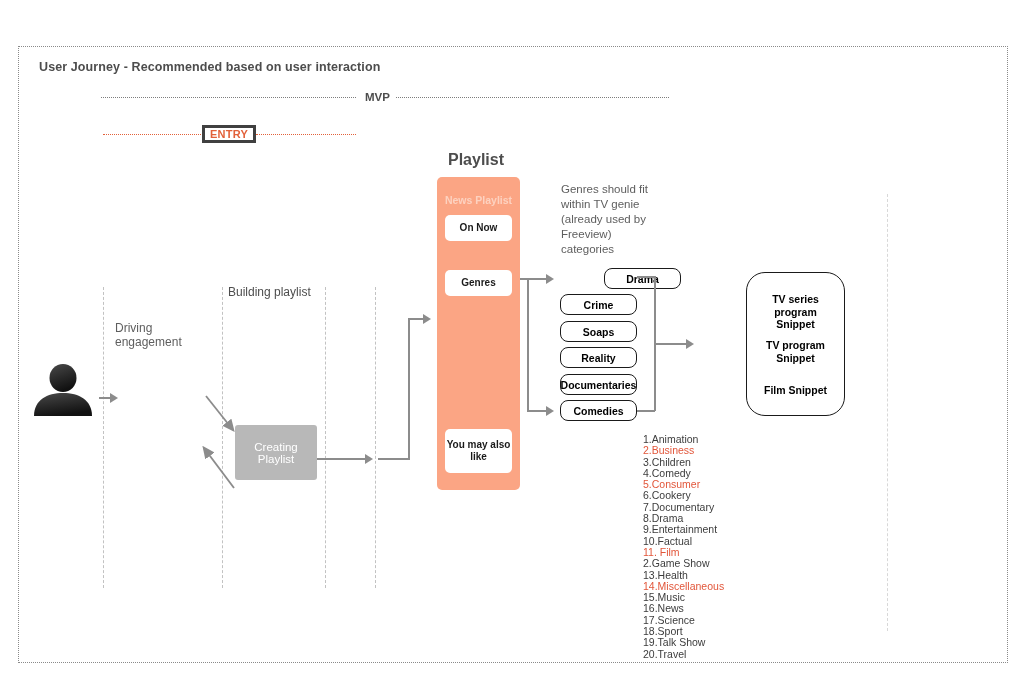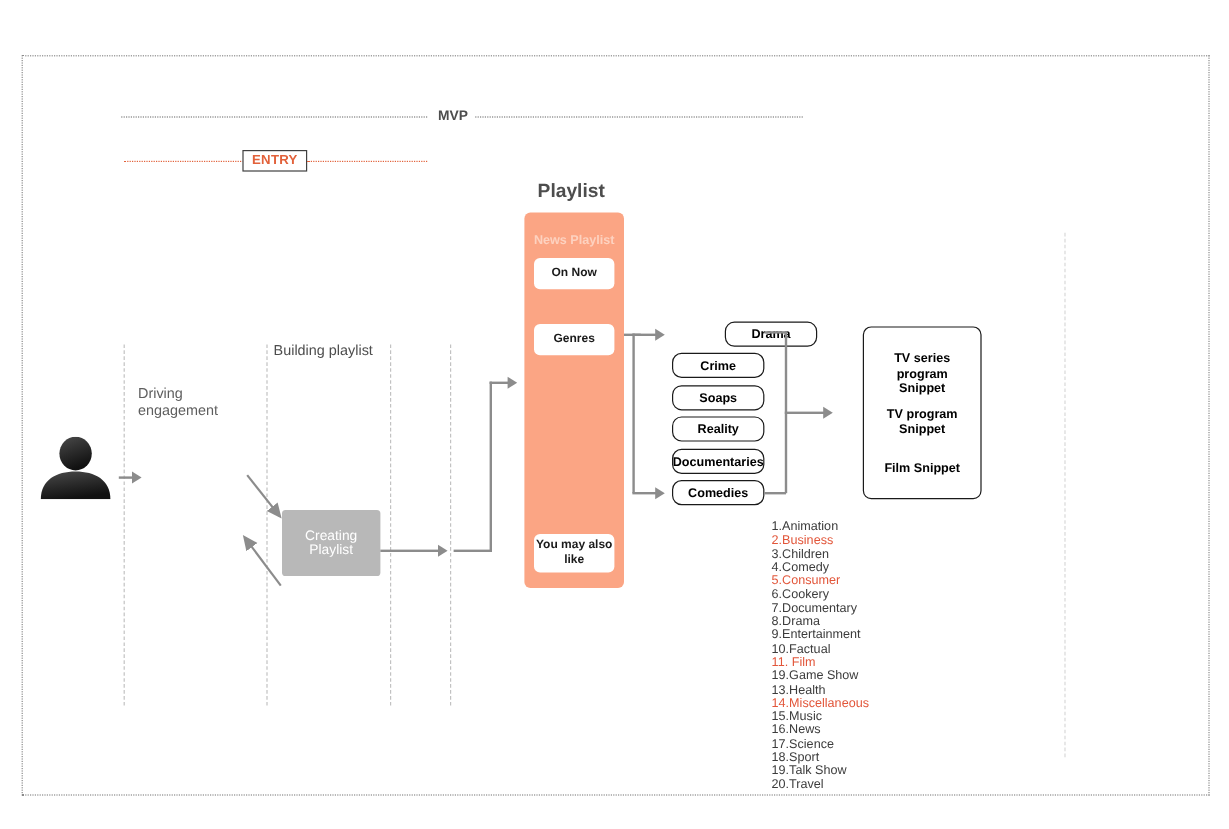--- a/index.html
+++ b/index.html
@@ -67,21 +67,21 @@
   }
   .entry-line.left  { left: 103px; width: 100px; }
   .entry-line.right { left: 256px; width: 100px; }
 
   .entry-box {
     position: absolute;
     left: 202px;
     top: 125px;
     width: 54px;
     height: 18px;
-    border: 1px solid #404040;
+    border: 3px solid #404040;
     box-sizing: border-box;
     background: #ffffff;
     color: #e2613a;
     font-size: 11px;
     font-weight: bold;
     display: flex;
     align-items: center;
     justify-content: center;
     letter-spacing: 0.2px;
   }
@@ -209,21 +209,21 @@
     font-size: 10px;
     font-weight: bold;
     display: flex;
     align-items: center;
     justify-content: center;
     text-align: center;
     line-height: 12px;
   }
   .pcard.on-now  { top: 38px;  height: 26px; }
   .pcard.genres  { top: 93px;  height: 26px; }
-  .pcard.also    { top: 268px; height: 32px; }
+  .pcard.also    { top: 252px; height: 44px; }
 
   
   .note {
     position: absolute;
     left: 561px;
     top: 182px;
     width: 96px;
     font-size: 11.5px;
     color: #5e5e5e;
     line-height: 15px;
@@ -244,26 +244,26 @@
     font-weight: bold;
     display: flex;
     align-items: center;
     justify-content: center;
     white-space: nowrap;
   }
 
   
   .snippet-box {
     position: absolute;
-    left: 719px;
+    left: 746px;
     top: 272px;
     width: 99px;
     height: 144px;
     border: 1.3px solid #1a1a1a;
-    border-radius: 7px;
+    border-radius: 19px;
     box-sizing: border-box;
     background: #ffffff;
   }
   .snippet-line {
     position: absolute;
     left: 0;
     width: 100%;
     text-align: center;
     font-size: 10.5px;
     font-weight: bold;
@@ -286,20 +286,21 @@
   .genre-list div { white-space: nowrap; }
   .genre-list div.hl { color: #e2563a; }
 </style>
 </head>
 <body>
 
 <div id="canvas">
 
   <div class="outer-frame"></div>
 
+  <div class="title">User Journey - Recommended based on user interaction</div>
 
   <div class="mvp-line left"></div>
   <div class="mvp-label">MVP</div>
   <div class="mvp-line right"></div>
 
   <div class="entry-line left"></div>
   <div class="entry-box">ENTRY</div>
   <div class="entry-line right"></div>
 
   <div class="lane l1"></div>
@@ -377,20 +378,21 @@
     </div>
   </div>
 
   <div class="ln h" style="left:520px; top:278px; width:14px;"></div>
   <div class="ln v" style="left:527px; top:278px; height:133px;"></div>
   <div class="ln h" style="left:527px; top:278px; width:24px;"></div>
   <div class="arrow right" style="left:546px; top:274px;"></div>
   <div class="ln h" style="left:527px; top:410px; width:24px;"></div>
   <div class="arrow right" style="left:546px; top:406px;"></div>
 
+  <div class="note">Genres should fit within TV genie (already used by Freeview) categories</div>
 
   <div class="pill" style="top:268px;margin-left:44px;">
     <span>Drama</span>
   </div>
   <div class="pill" style="top:294px;">
     <span>Crime</span>
   </div>
   <div class="pill" style="top:321px;">
     <span>Soaps</span>
   </div>
@@ -428,21 +430,21 @@
       <div class="hl">2.Business</div>
       <div>3.Children</div>
       <div>4.Comedy</div>
       <div class="hl">5.Consumer</div>
       <div>6.Cookery</div>
       <div>7.Documentary</div>
       <div>8.Drama</div>
       <div>9.Entertainment</div>
       <div>10.Factual</div>
       <div class="hl">11. Film</div>
-      <div>19.Game Show</div>
+      <div>2.Game Show</div>
       <div>13.Health</div>
       <div class="hl">14.Miscellaneous</div>
       <div>15.Music</div>
       <div>16.News</div>
       <div>17.Science</div>
       <div>18.Sport</div>
       <div>19.Talk Show</div>
       <div>20.Travel</div>
     </div>
 

